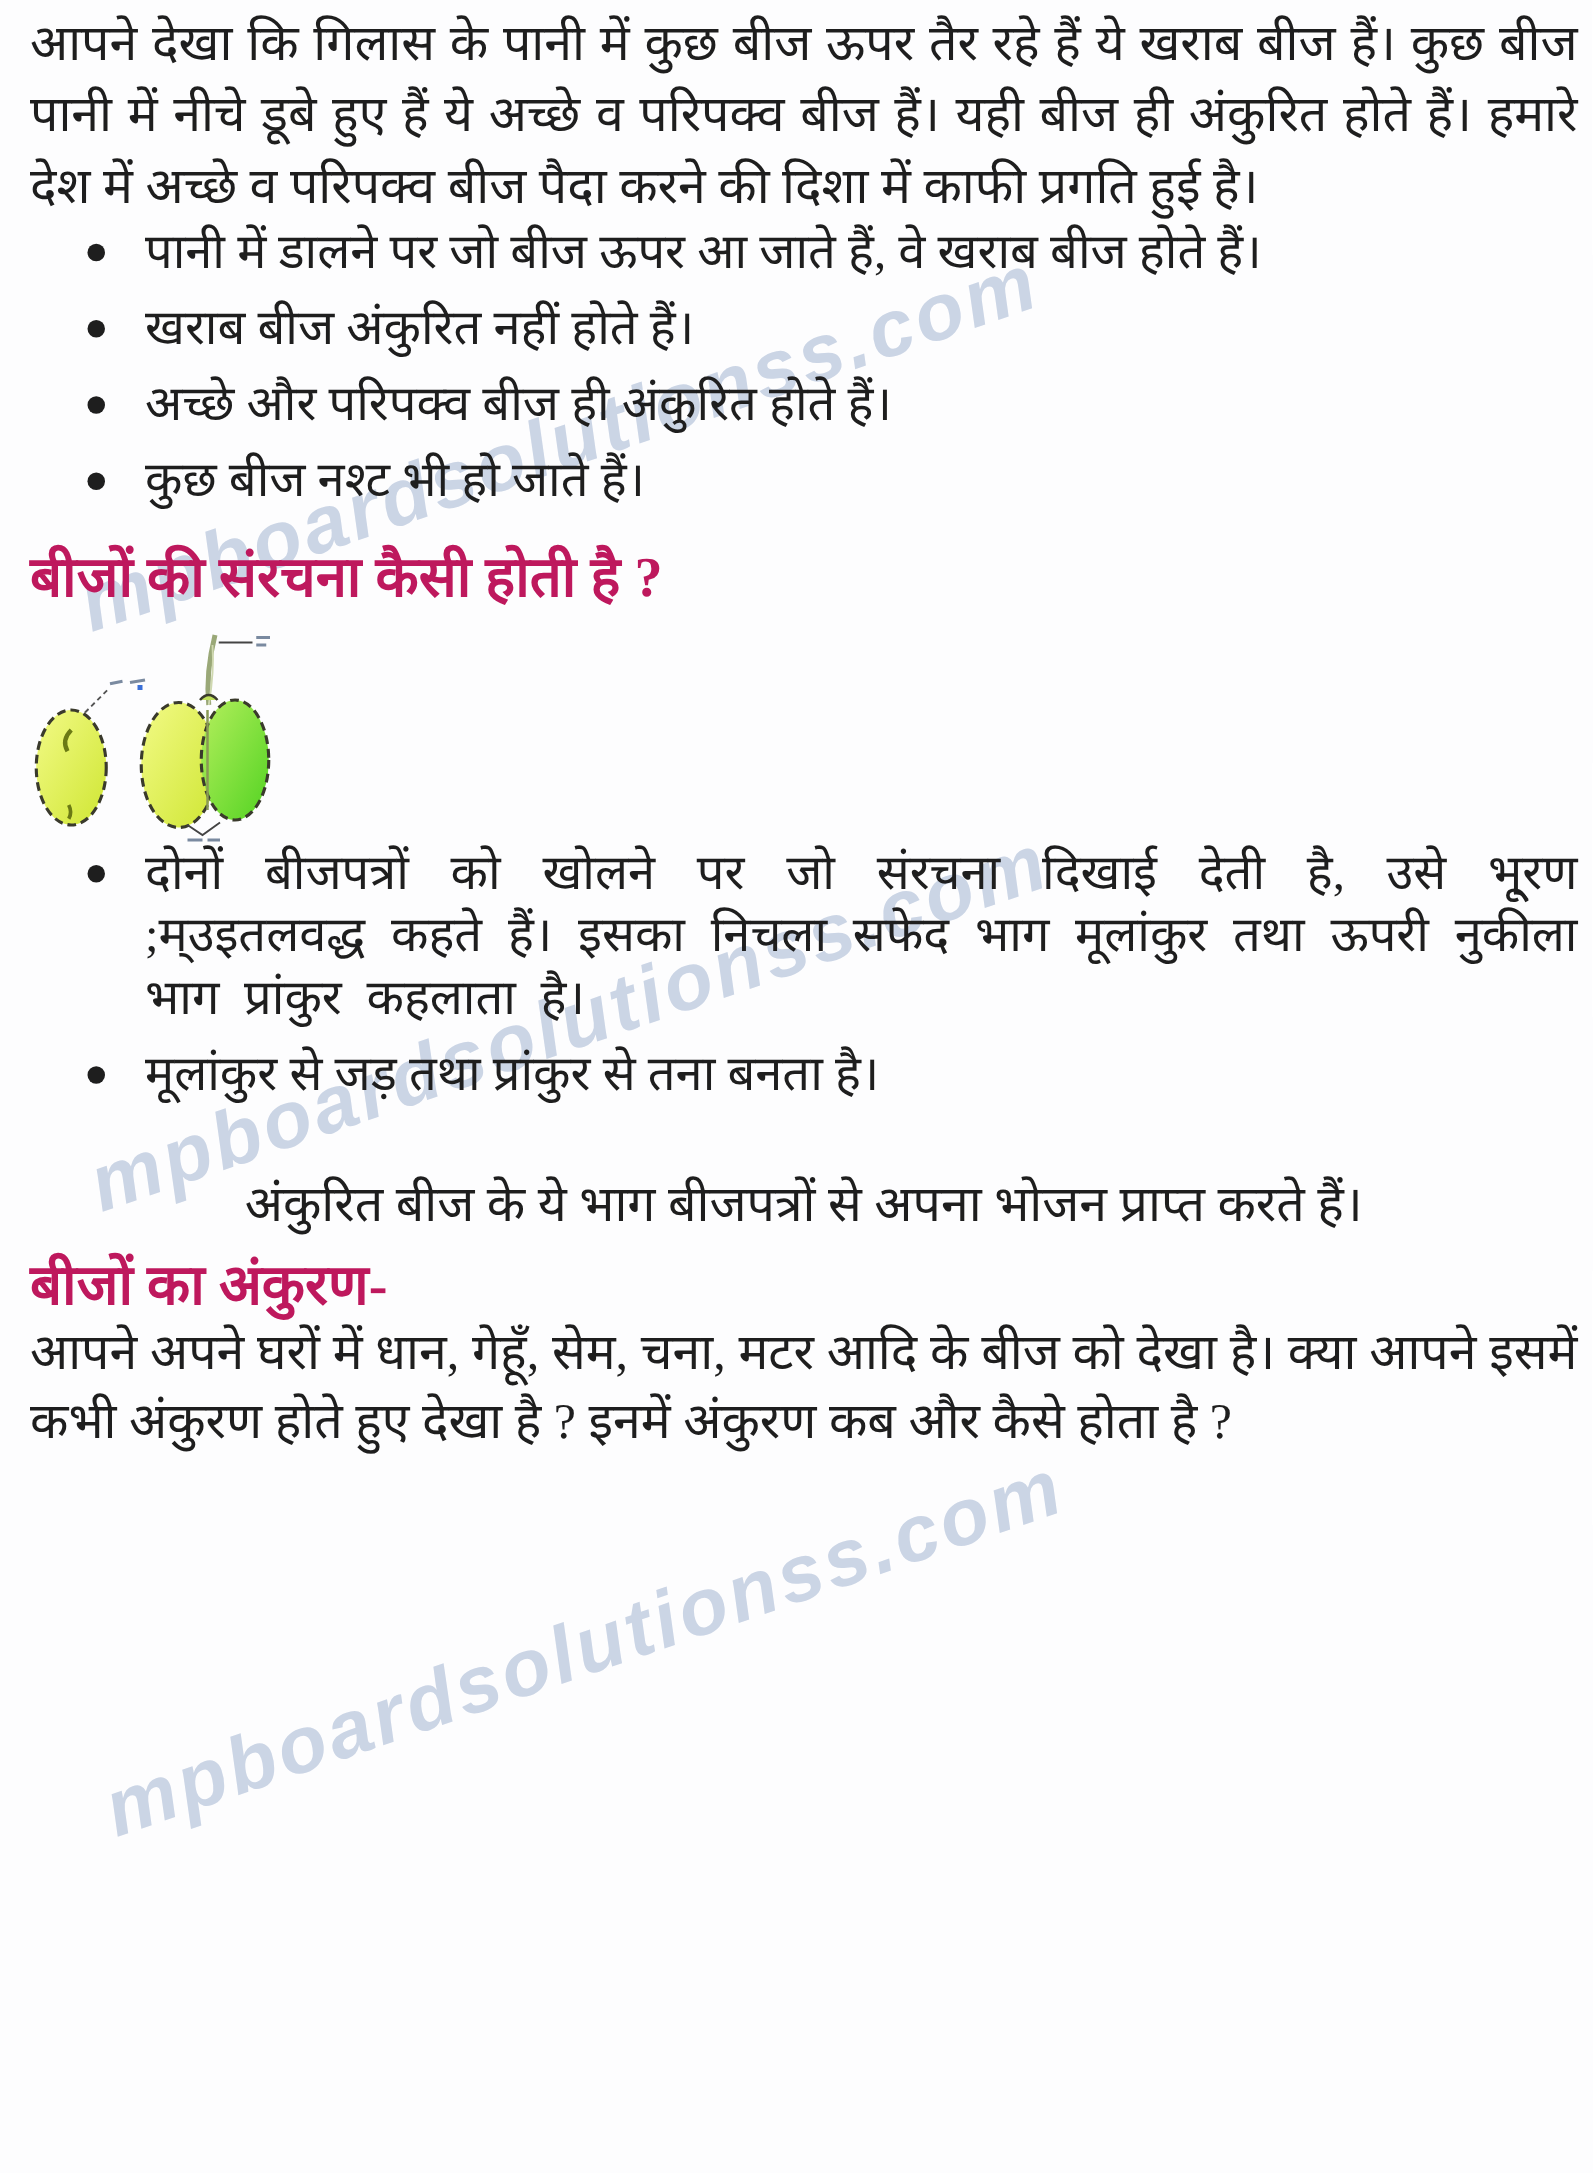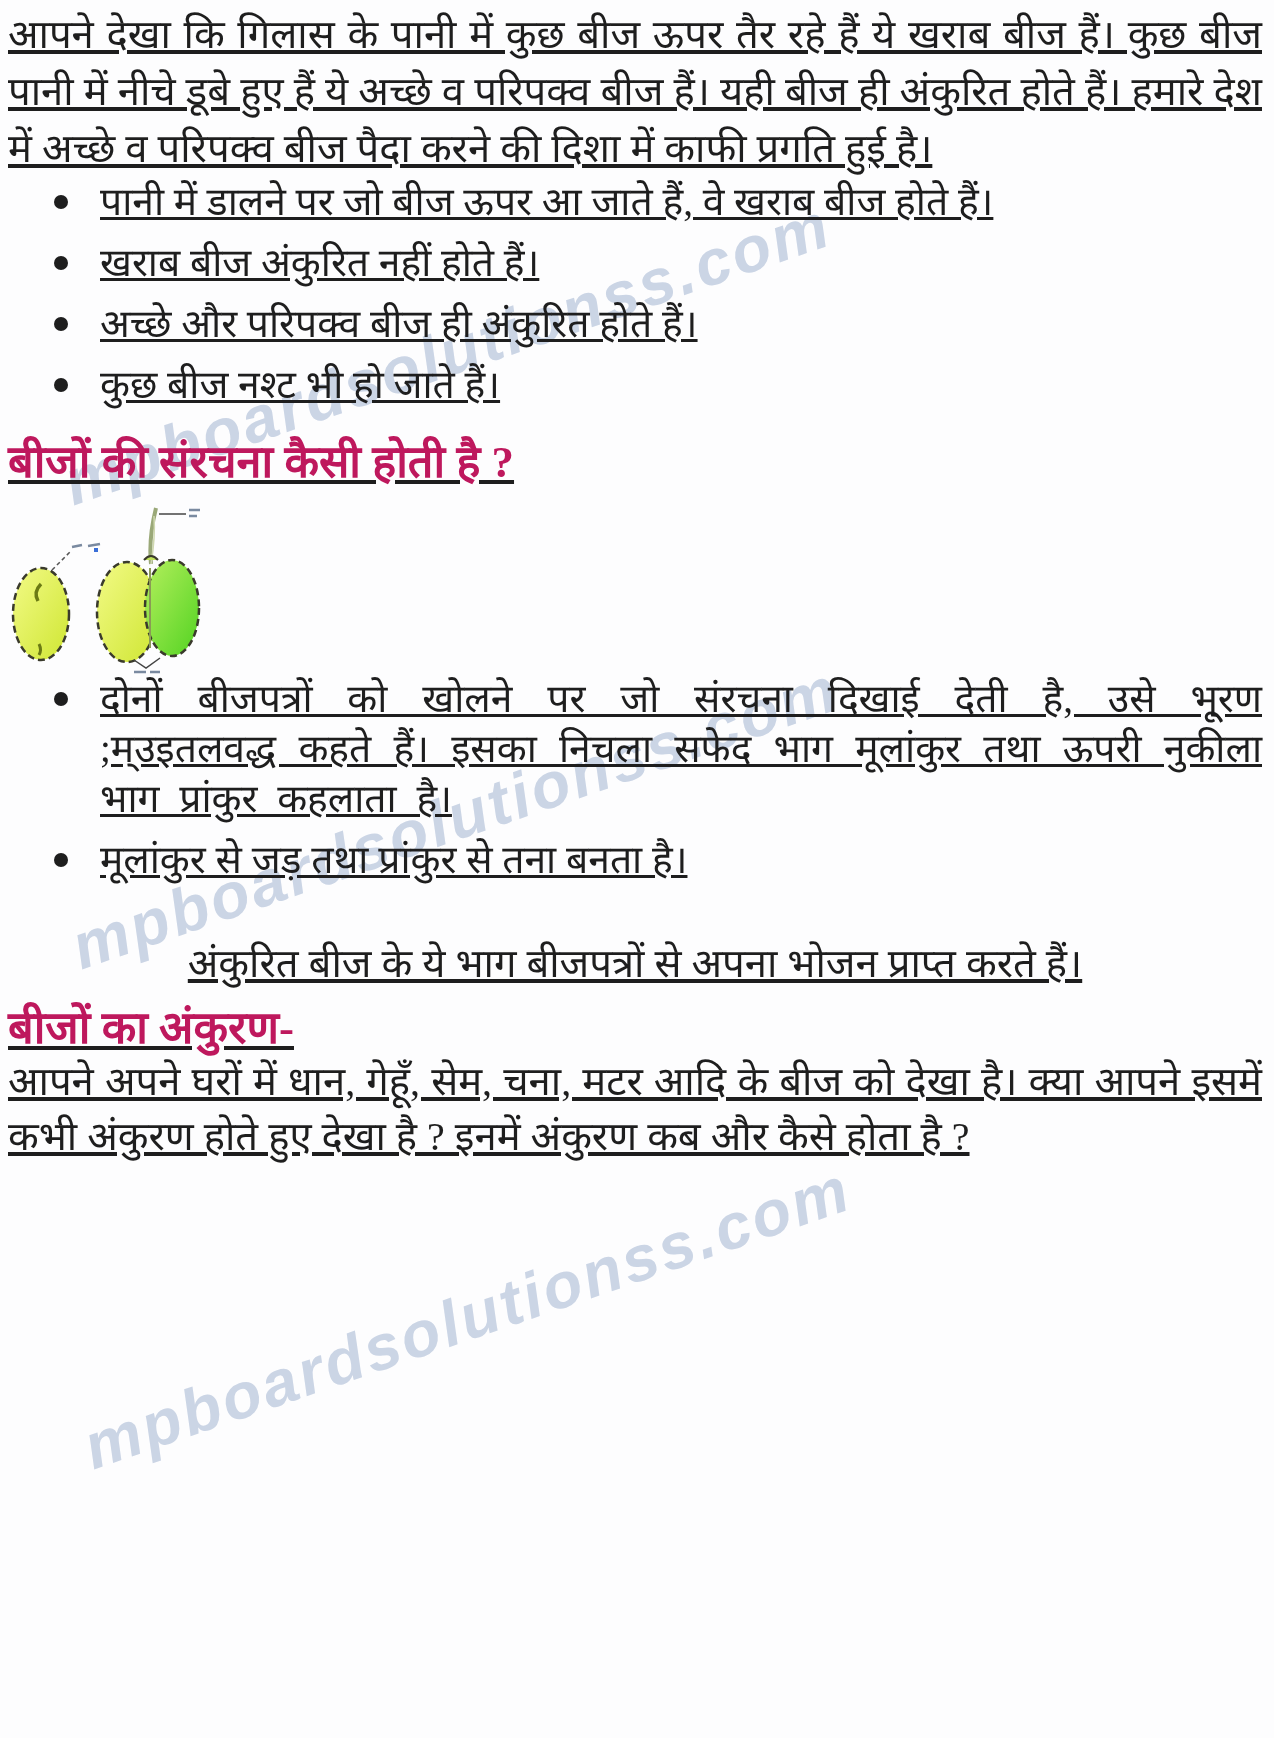--- a/index.html
+++ b/index.html
@@ -22,21 +22,21 @@
     transform-origin:left center;
     transform:rotate(-19deg);
     pointer-events:none;
     user-select:none;
   }
   .wm1 { left:66px;  top:448px;  }
   .wm2 { left:74px;  top:912px;  }
   .wm3 { left:86px;  top:1412px; }
 
   
-  .content { position:relative; z-index:1; padding:6px 12px 0 8px;text-decoration:underline; }
+  .content { position:relative; z-index:1; padding:6px 12px 0 24px; }
   p { margin:0; }
   .body {
     font-size:40px; line-height:57px;
     text-align:justify;
   }
   .p2 { margin-top:36px; text-align:left; }
   .p3 { margin-top:4px; line-height:62px; word-spacing:6px; }
   .p4 { margin-top:50px; text-align:center; }
   .p5 { margin-top:0; line-height:55px; }
 

